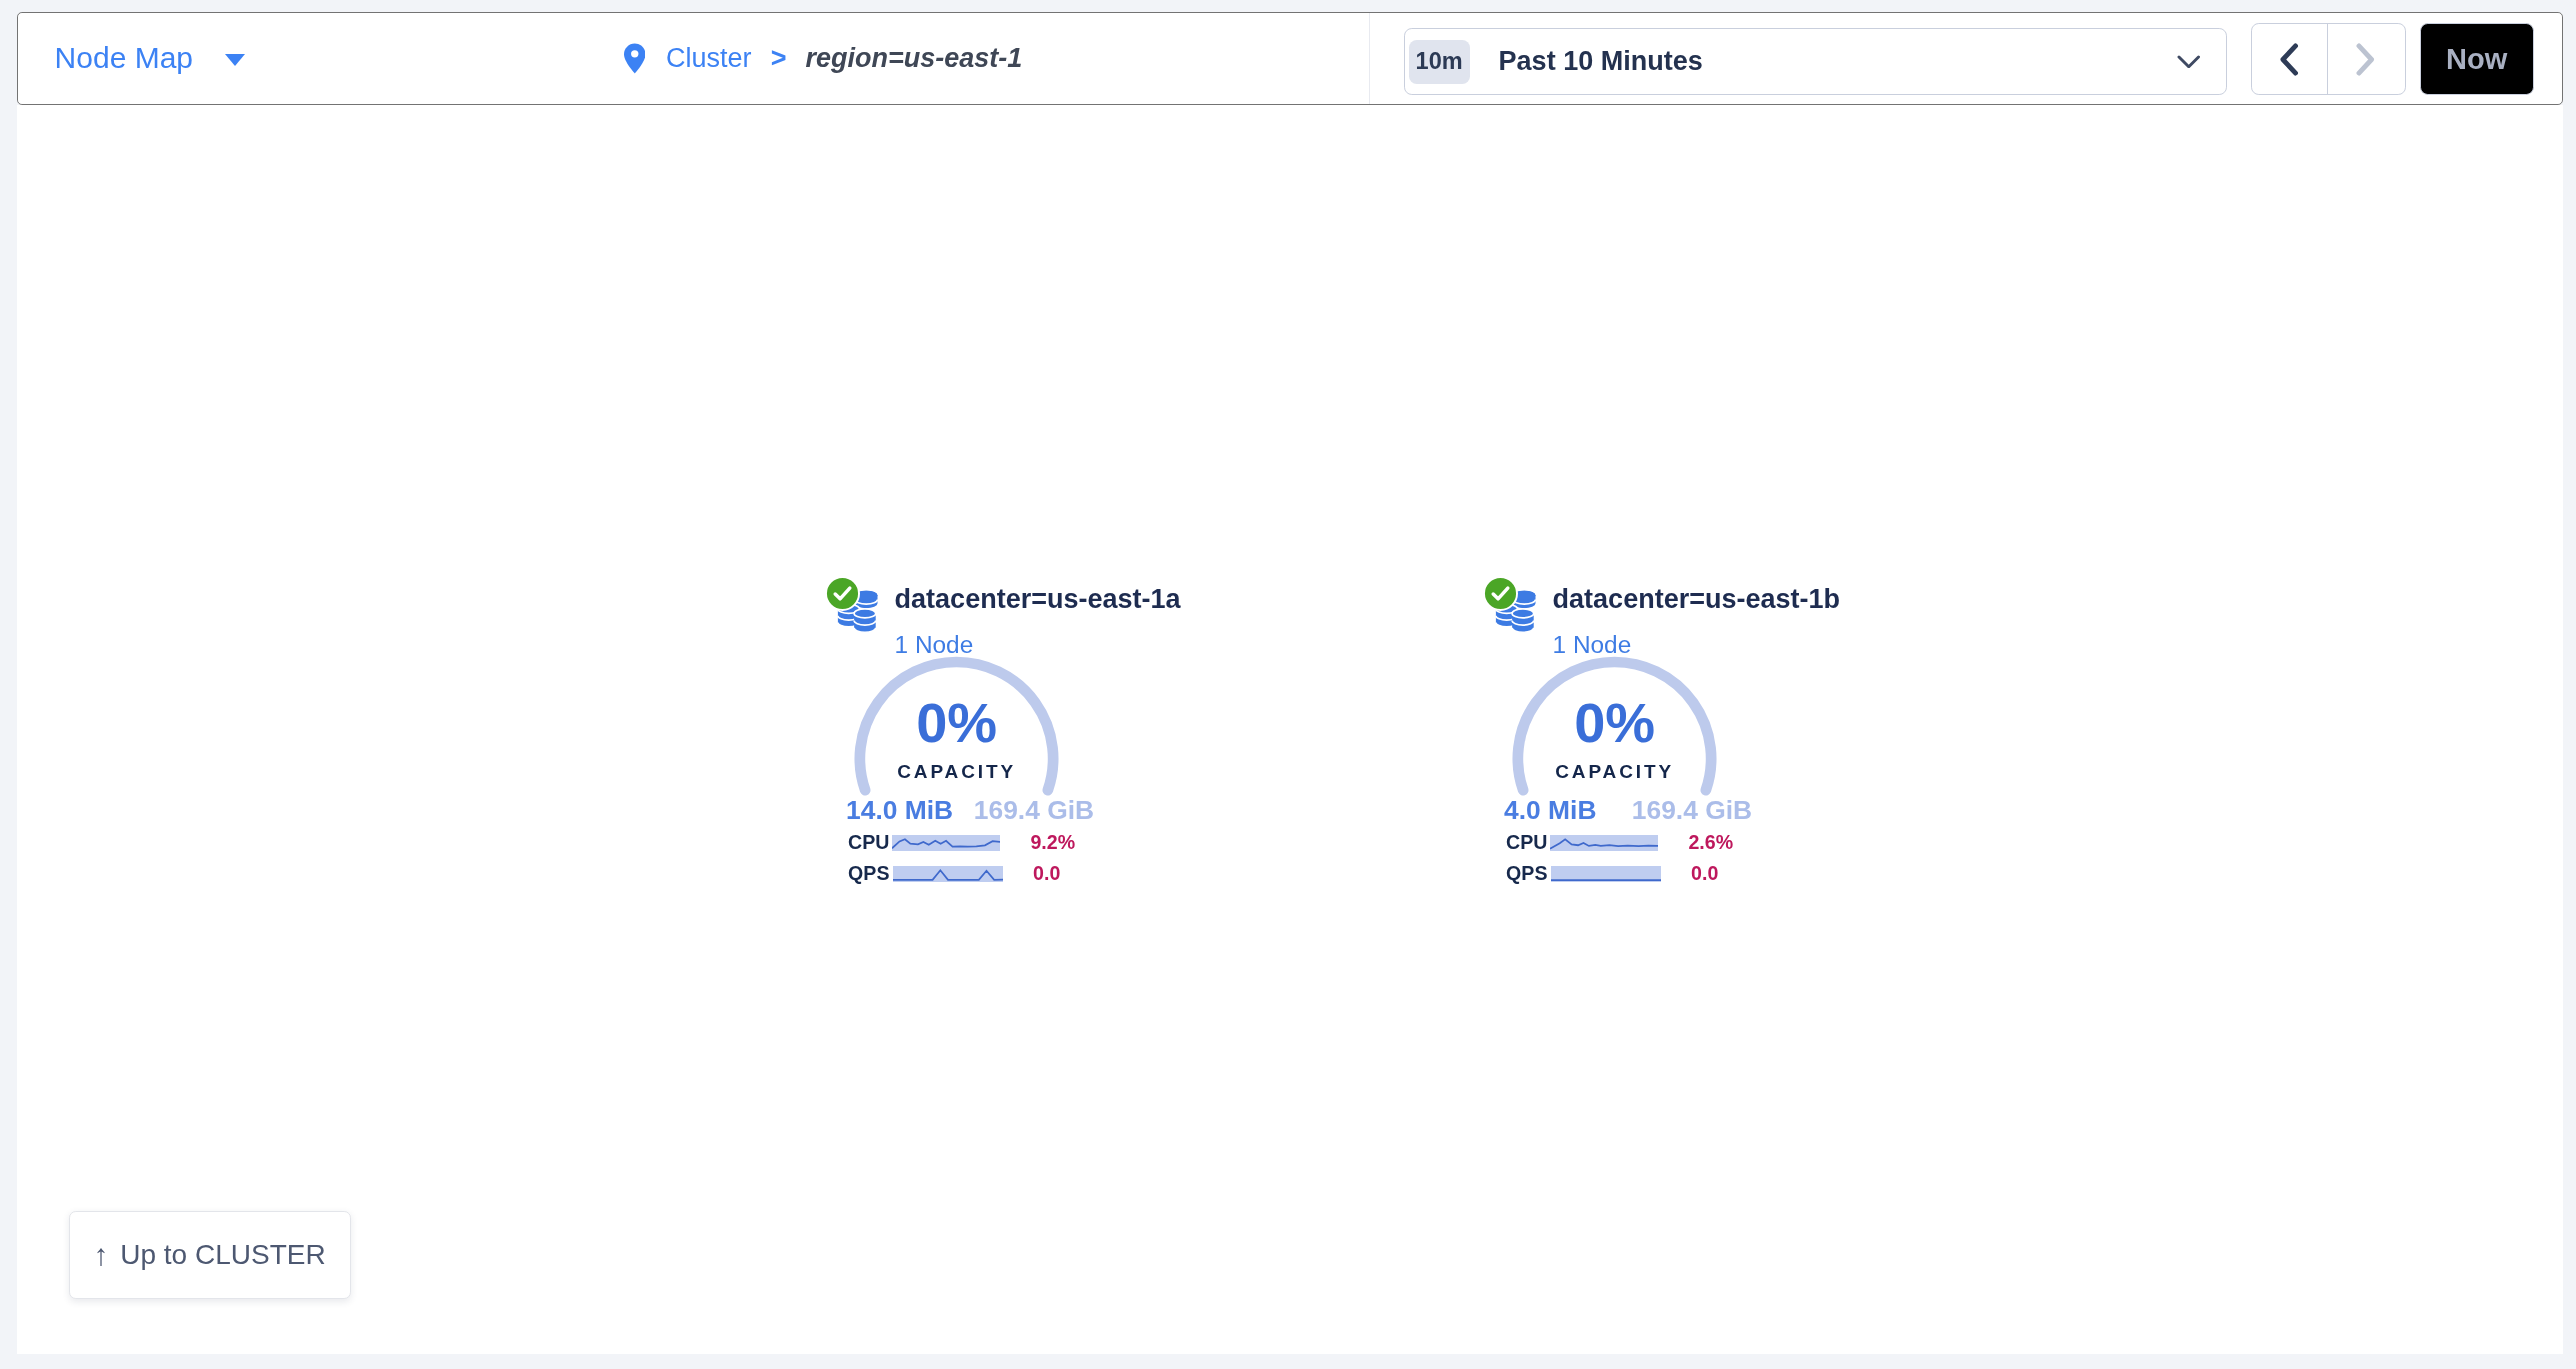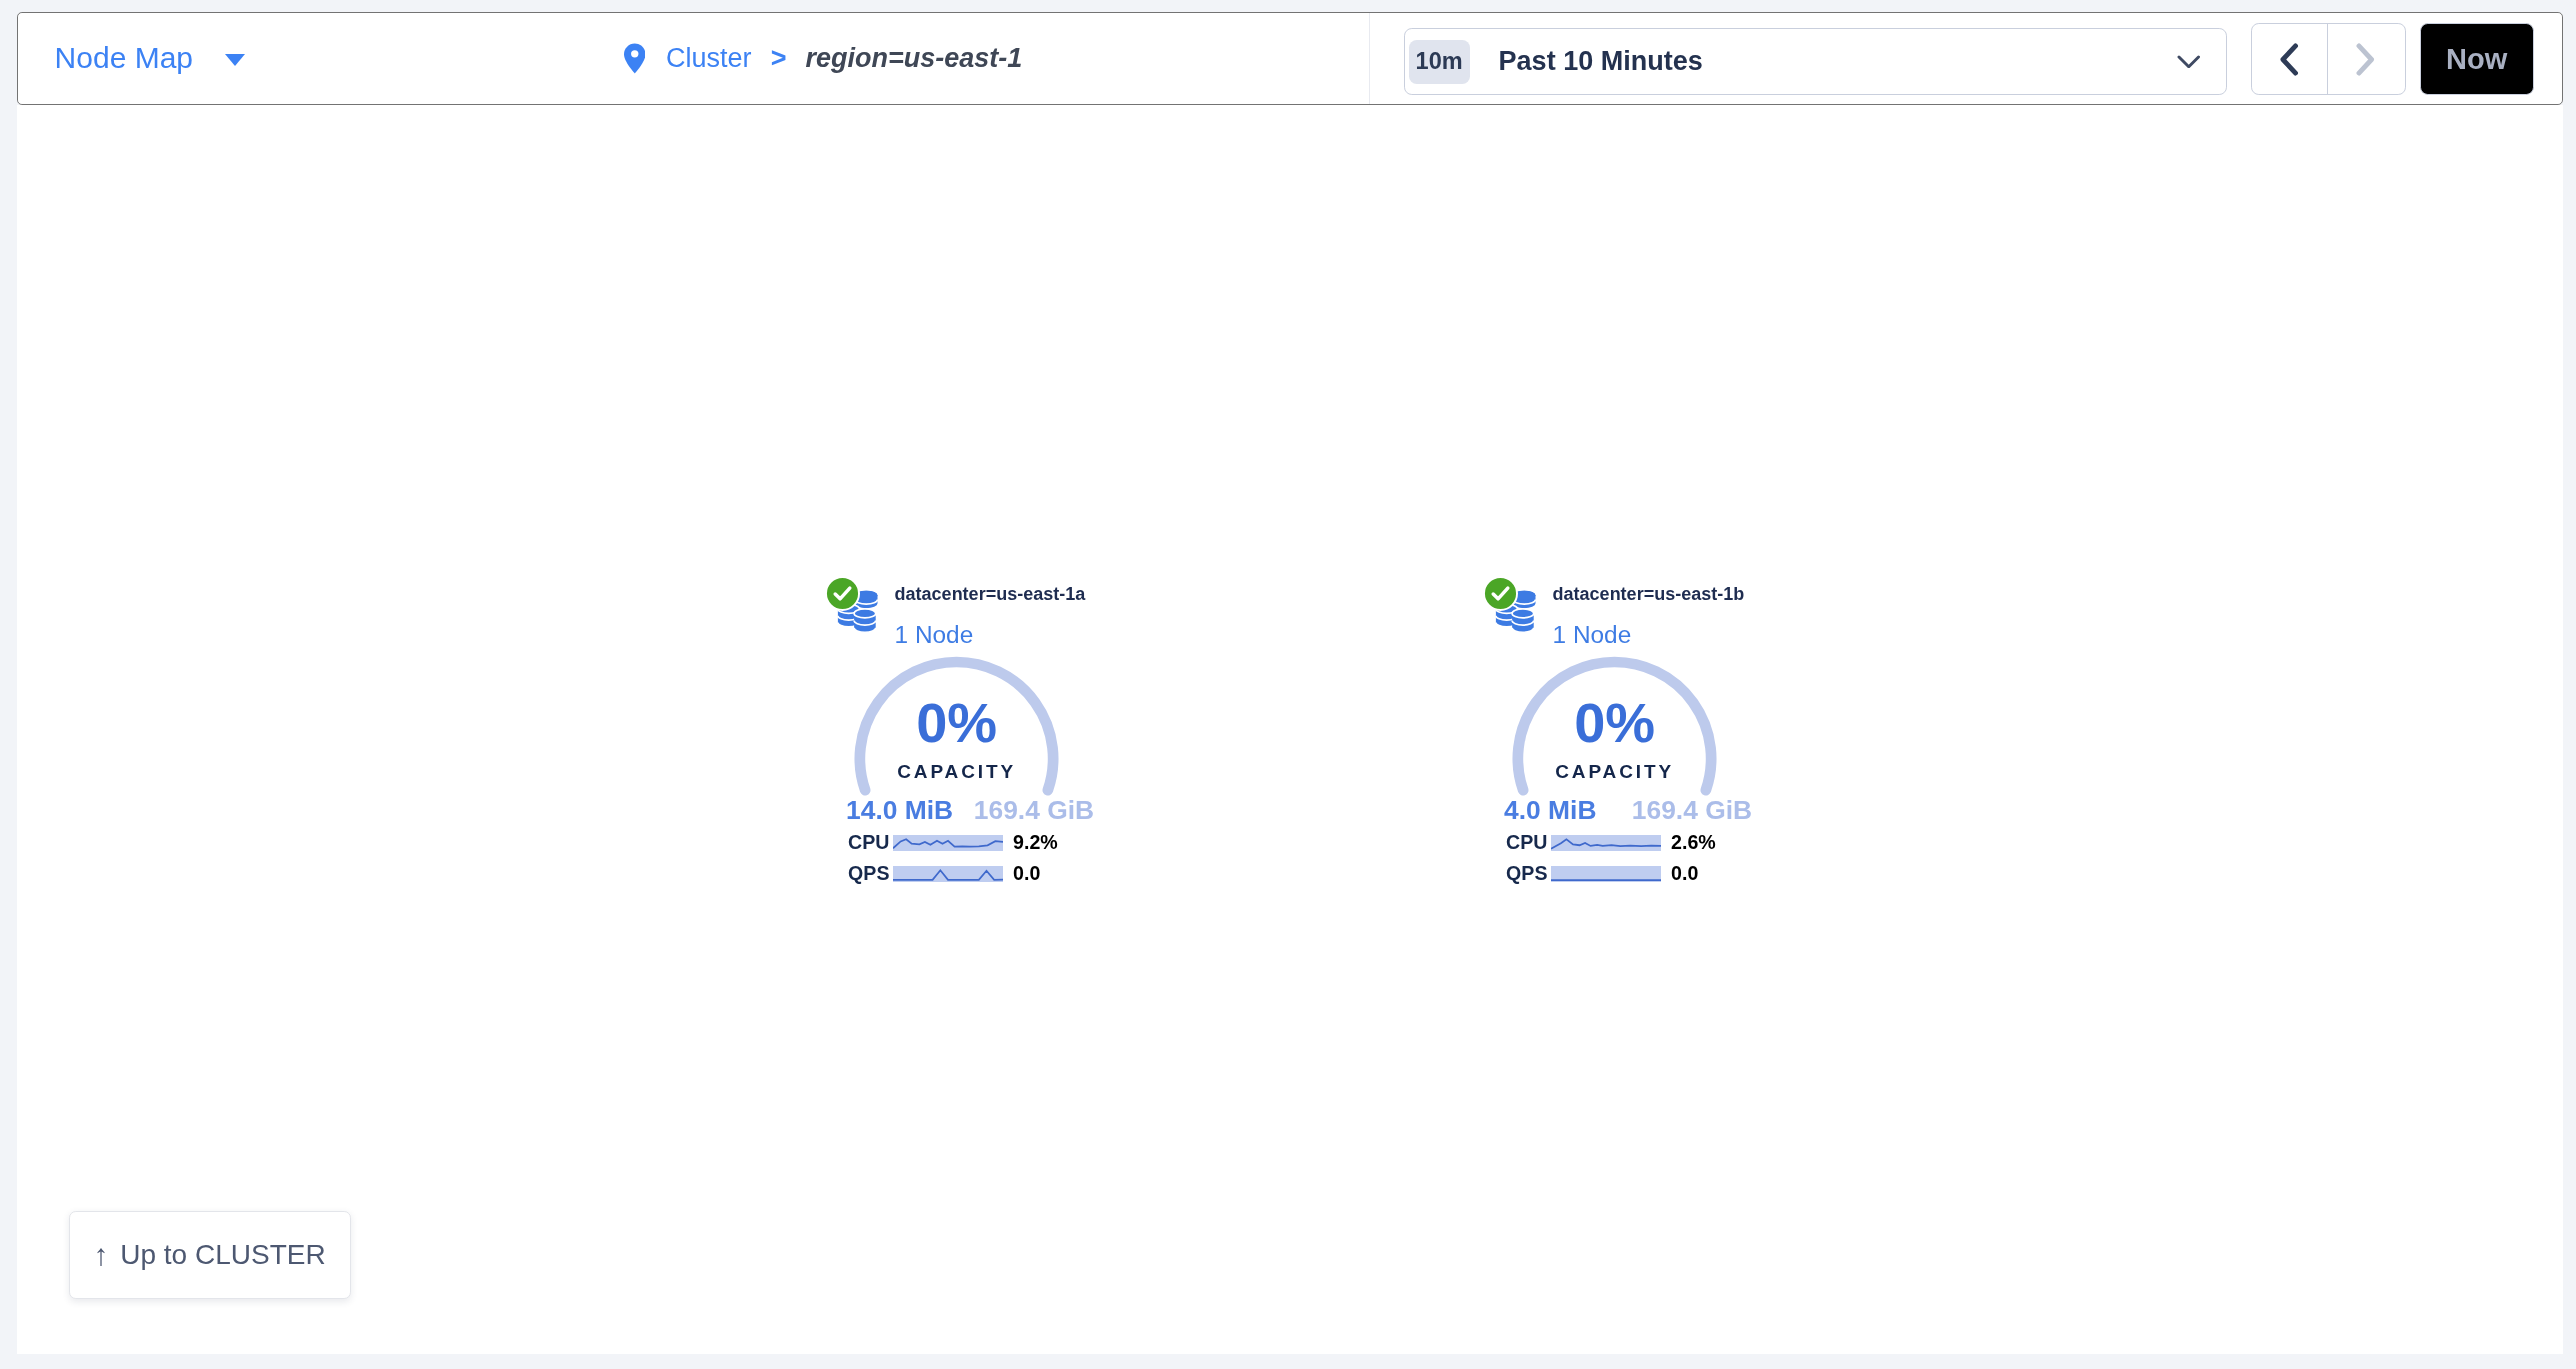--- a/index.html
+++ b/index.html
@@ -37,36 +37,36 @@
 
   
   .main { position:absolute; left:16.6px; top:105px; width:2546px; height:1249px; background:#fff; }
 
   
   .card { position:absolute; top:467px; width:274px; height:323px; cursor:pointer; }
   .card.c0 { left:808px; } .card.c1 { left:1466px; }
   .badge-check { position:absolute; left:0; top:3.9px; width:35px; height:35px; z-index:2; }
   .dbicon { position:absolute; left:12.7px; top:14.7px; width:45px; height:51px; z-index:1; }
   .card-titles { position:absolute; left:70px; top:11.7px; white-space:nowrap; }
-  .card-title { font-size:18px; font-weight:700; color:#1e2c50; }
+  .card-title { font-size:27px; font-weight:700; color:#1e2c50; }
   .card-subtitle { font-size:24.4px; font-weight:400; color:#3e7ce4; margin-top:16px; }
   .gauge { position:absolute; left:29px; top:80px; width:205px; height:147px; overflow:visible; }
   .pct { position:absolute; left:0; top:123px; width:264px; text-align:center;
          font-size:56px; font-weight:800; color:#3a6ed8; line-height:1; }
   .cap-label { position:absolute; left:0; top:189px; width:264px; text-align:center;
                font-size:19px; font-weight:700; letter-spacing:2.9px; color:#14264a; }
   .storage-row { position:absolute; left:21.5px; top:223px; width:248px; display:flex;
                  justify-content:space-between; align-items:baseline; }
   .storage-used  { font-size:26.4px; font-weight:600; color:#4a7de1; }
   .storage-total { font-size:26.4px; font-weight:600; color:#abbde9; }
   .metric-row { position:absolute; left:23.5px; width:227px; height:21.5px; display:flex; align-items:center; }
   .metric-row.m0 { top:260px; } .metric-row.m1 { top:291px; }
   .metric-label { width:45px; font-size:19.6px; font-weight:700; color:#17294c; }
   .spark { width:110px; height:15.6px; background:#bfcdf0; display:block; }
-  .metric-value { margin-left:10px; font-size:19.6px; font-weight:700; color:#000000; }
+  .metric-value { margin-left:30px; font-size:19.6px; font-weight:700; color:#be185d; }
 
   
   .upbtn { position:absolute; left:52px; top:1106px; width:282px; height:88px; background:#fff;
            border:1px solid #e3e5ea; border-radius:6.8px; box-shadow:0 2.9px 7.8px rgba(40,50,80,.10);
            display:flex; align-items:center; justify-content:center; gap:11.7px; cursor:pointer; }
   .up-arrow { font-size:30px; font-weight:700; color:#4d5871; line-height:1; }
   .upbtn-label { font-size:28px; font-weight:500; color:#4d5871; }
 
   .bottom-strip { position:absolute; left:0; top:1354px; width:2576px; height:15.6px; background:#f2f4f8; }
 </style>

